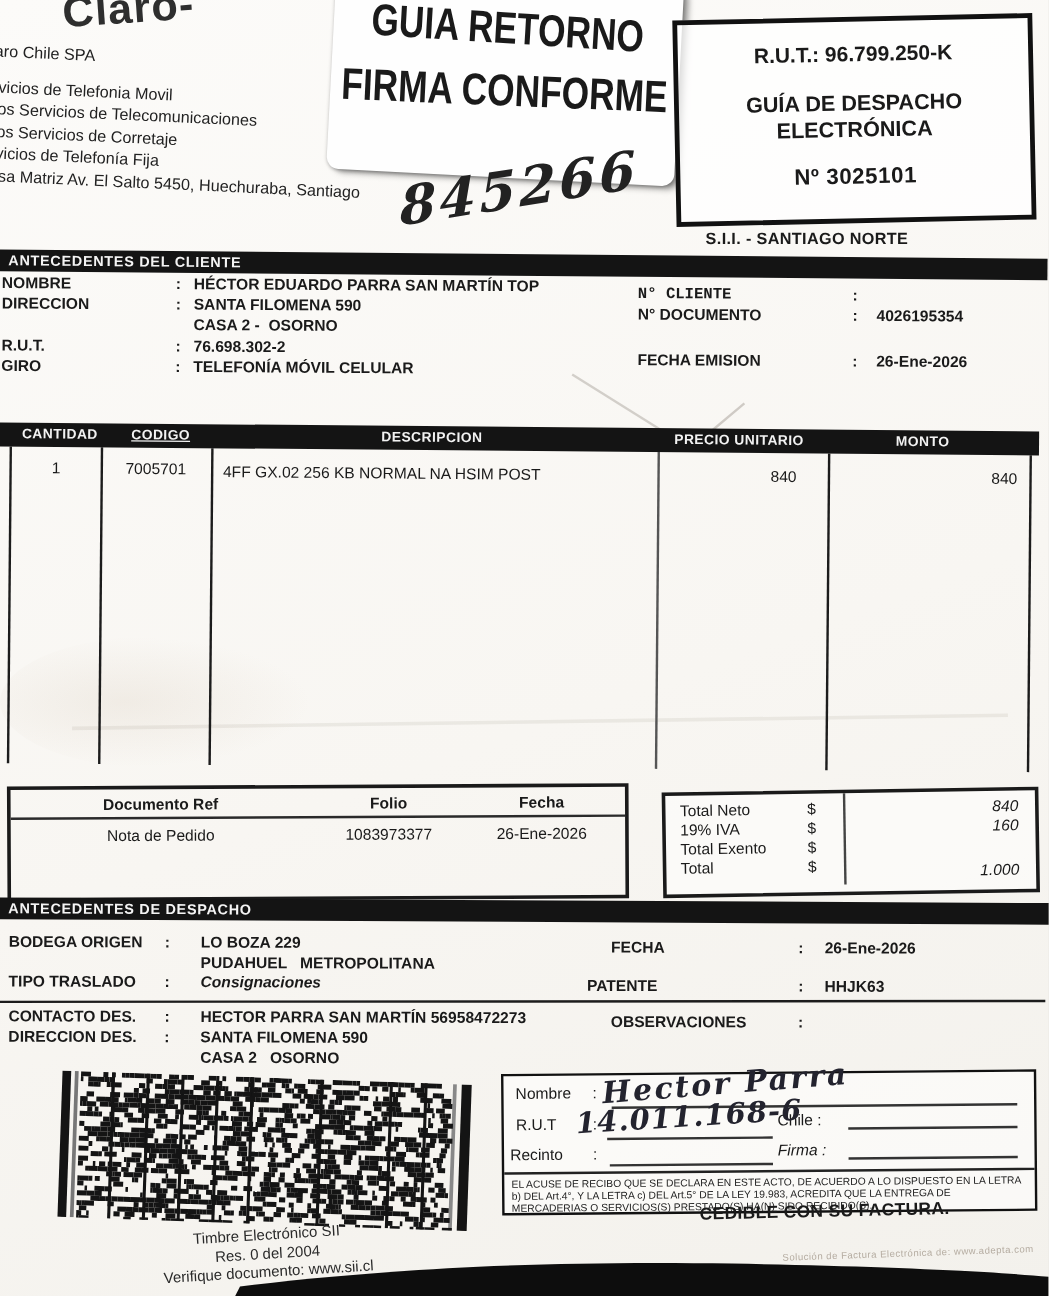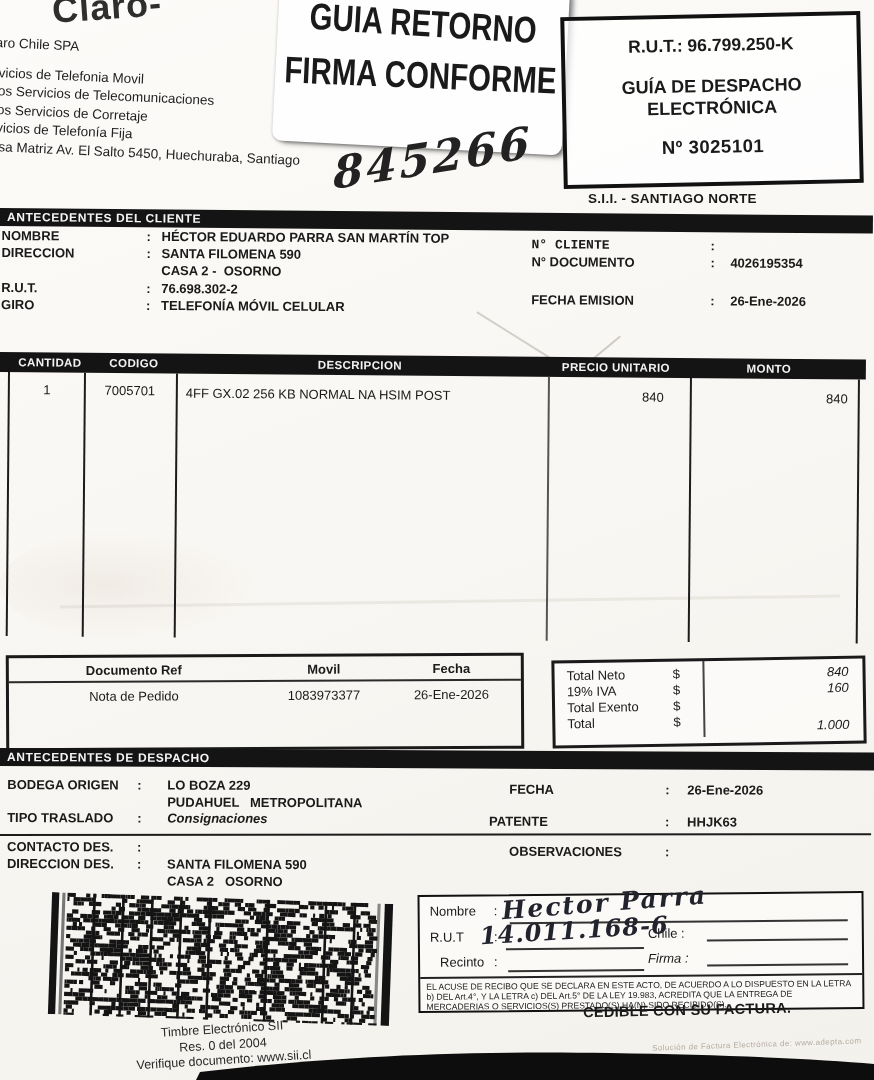--- a/index.html
+++ b/index.html
@@ -130,21 +130,21 @@
     <span class="abs lbl" style="left:712px;top:251px;">:</span>
     <span class="abs val" style="left:732px;top:251px;">4026195354</span>
 
     <span class="abs lbl" style="left:533px;top:289px;">FECHA EMISION</span>
     <span class="abs lbl" style="left:712px;top:289px;">:</span>
     <span class="abs val" style="left:732px;top:289px;">26-Ene-2026</span>
   </div>
 
   <div class="abs bar" style="left:0;top:352px;width:866px;height:20px;transform:rotate(.5deg);transform-origin:left top;">
     <span class="thc" style="left:10px;width:80px;">CANTIDAD</span>
-    <span class="thc" style="left:92px;width:84px;">CODIGO</span>
+    <span class="thc" style="left:92px;width:84px;text-decoration:underline;">CODIGO</span>
     <span class="thc" style="left:180px;width:360px;">DESCRIPCION</span>
     <span class="thc" style="left:545px;width:142px;">PRECIO UNITARIO</span>
     <span class="thc" style="left:686px;width:166px;">MONTO</span>
   </div>
   <div class="abs" style="left:6px;top:372px;width:856px;height:266px;transform:rotate(.5deg);transform-origin:left top;">
     <div class="vline" style="left:2px;top:0;height:264px;"></div>
     <div class="vline" style="left:78px;top:0;height:264px;"></div>
     <div class="vline" style="left:170px;top:0;height:264px;"></div>
     <div class="vline" style="left:542px;top:0;height:264px;background:#555;"></div>
     <div class="vline" style="left:684px;top:0;height:264px;"></div>
@@ -153,21 +153,21 @@
       <span class="abs reg center" style="left:4px;top:10px;width:74px;">1</span>
       <span class="abs reg center" style="left:80px;top:10px;width:88px;">7005701</span>
       <span class="abs reg" style="left:180px;top:12px;">4FF GX.02 256 KB NORMAL NA HSIM POST</span>
       <span class="abs reg right" style="left:500px;top:12px;width:158px;">840</span>
       <span class="abs reg right" style="left:700px;top:12px;width:142px;">840</span>
     </div>
   </div>
 
   <div class="abs refbox">
     <span class="abs lbl center" style="left:0;top:5px;width:250px;">Documento Ref</span>
-    <span class="abs lbl center" style="left:250px;top:5px;width:130px;">Movil</span>
+    <span class="abs lbl center" style="left:250px;top:5px;width:130px;">Folio</span>
     <span class="abs lbl center" style="left:380px;top:5px;width:125px;">Fecha</span>
     <div class="hline" style="left:0;top:23px;width:512px;background:#2a2a2a;"></div>
     <span class="abs reg center" style="left:0;top:31px;width:250px;">Nota de Pedido</span>
     <span class="abs reg center" style="left:250px;top:31px;width:130px;">1083973377</span>
     <span class="abs reg center" style="left:380px;top:31px;width:125px;">26-Ene-2026</span>
   </div>
 
   <div class="abs totbox">
     <div class="vline" style="left:148px;top:0;height:76px;background:#444;"></div>
     <span class="abs reg" style="left:12px;top:5px;">Total Neto</span>
@@ -194,20 +194,21 @@
     <span class="abs val pre" style="left:170px;top:794px;">PUDAHUEL   METROPOLITANA</span>
 
     <span class="abs lbl" style="left:10px;top:810px;">TIPO TRASLADO</span>
     <span class="abs lbl" style="left:140px;top:810px;">:</span>
     <span class="abs val" style="left:170px;top:810px;font-style:italic;">Consignaciones</span>
 
     <div class="hline" style="left:0;top:832px;width:874px;transform:rotate(-.25deg);"></div>
 
     <span class="abs lbl" style="left:10px;top:839px;">CONTACTO DES.</span>
     <span class="abs lbl" style="left:140px;top:839px;">:</span>
+    <span class="abs val" style="left:170px;top:839px;">HECTOR PARRA SAN MARTÍN 56958472273</span>
 
     <span class="abs lbl" style="left:10px;top:856px;">DIRECCION DES.</span>
     <span class="abs lbl" style="left:140px;top:856px;">:</span>
     <span class="abs val" style="left:170px;top:856px;">SANTA FILOMENA 590</span>
     <span class="abs val pre" style="left:170px;top:873px;">CASA 2   OSORNO</span>
 
     <span class="abs lbl" style="left:512px;top:780px;">FECHA</span>
     <span class="abs lbl" style="left:668px;top:780px;">:</span>
     <span class="abs val" style="left:690px;top:780px;">26-Ene-2026</span>
 
@@ -1222,21 +1223,21 @@
     <span class="abs f13" style="left:74px;top:7px;">:</span>
     <div class="sigline" style="left:90px;top:26px;width:338px;"></div>
 
     <span class="abs f13" style="left:10px;top:33px;">R.U.T</span>
     <span class="abs f13" style="left:74px;top:33px;">:</span>
     <div class="sigline" style="left:86px;top:52px;width:138px;"></div>
 
     <span class="abs f13" style="left:228px;top:31px;">Chile :</span>
     <div class="sigline" style="left:287px;top:45px;width:141px;"></div>
 
-    <span class="abs f13" style="left:20px;top:58px;">Recinto</span>
+    <span class="abs f13" style="left:5px;top:58px;">Recinto</span>
     <span class="abs f13" style="left:74px;top:58px;">:</span>
     <div class="sigline" style="left:88px;top:74px;width:136px;"></div>
 
     <span class="abs f13" style="left:228px;top:56px;font-style:italic;">Firma :</span>
     <div class="sigline" style="left:287px;top:70px;width:141px;"></div>
 
     <span class="abs hand" style="left:82px;top:-7px;font-size:25px;transform:rotate(-4deg);letter-spacing:2px;">Hector Parra</span>
     <span class="abs hand" style="left:60px;top:20px;font-size:24px;transform:rotate(-3deg);letter-spacing:1px;">14.011.168-6</span>
 
     <div class="legal">EL ACUSE DE RECIBO QUE SE DECLARA EN ESTE ACTO, DE ACUERDO A LO DISPUESTO EN LA LETRA b) DEL Art.4°, Y LA LETRA c) DEL Art.5° DE LA LEY 19.983, ACREDITA QUE LA ENTREGA DE MERCADERIAS O SERVICIOS(S) PRESTADO(S) HA(N) SIDO RECIBIDO(S).</div>

